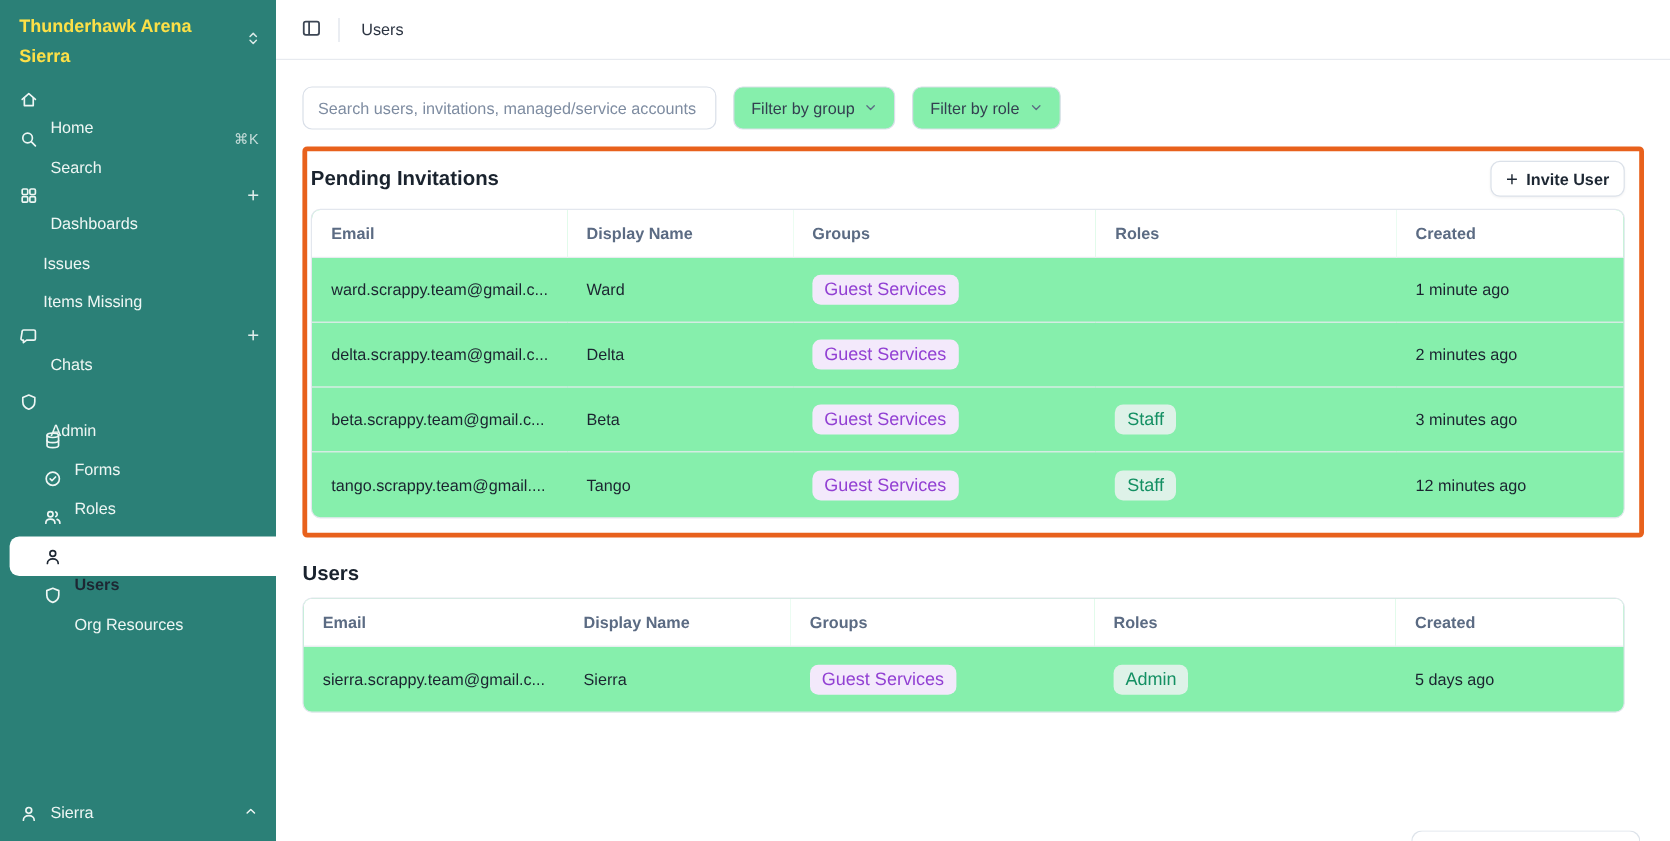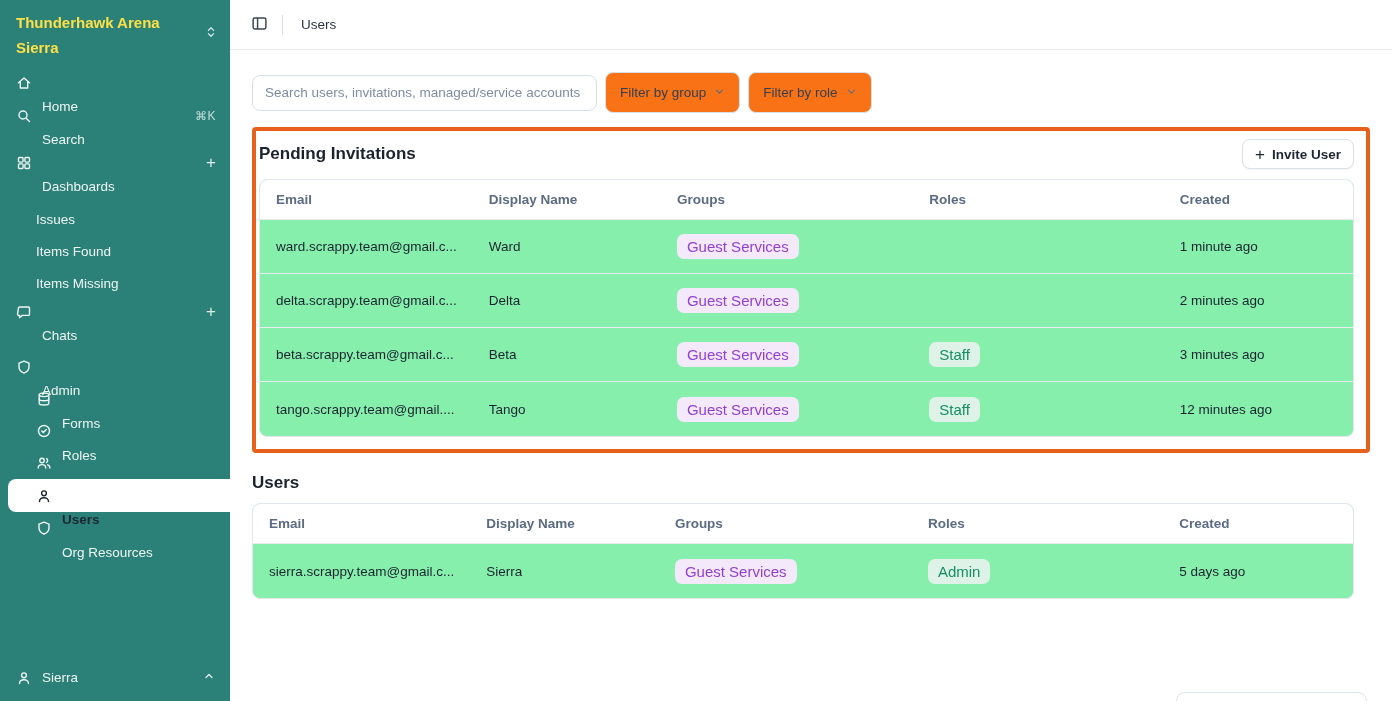--- a/index.html
+++ b/index.html
@@ -34,26 +34,26 @@
   
   .main { flex:1; display:flex; flex-direction:column; background:#fff; position:relative; overflow:hidden; }
   .topbar { height:50px; display:flex; align-items:center; padding:0 16px; border-bottom:1px solid #e7eaef; flex:none; }
   .panel-btn { width:26px; height:26px; display:flex; align-items:center; justify-content:center;
                border:none; background:transparent; cursor:pointer; border-radius:6px; }
   .panel-btn svg { stroke:#3c4654; fill:none; stroke-width:1.4; }
   .topbar-divider { width:1px; height:20px; background:#dde2e9; margin:0 18px 0 10px; }
   .breadcrumb { font-size:13.5px; color:#2c3442; }
 
   .content { padding:22px 22px 0 22px; flex:1; position:relative; }
-  .toolbar { display:flex; align-items:center; gap:8px; }
+  .toolbar { display:flex; align-items:center; gap:14px; }
   .search-input { width:345px; height:36px; border:1px solid #d9dfe8; border-radius:8px; padding:0 12px;
                   font-size:13.5px; font-family:"Liberation Sans",sans-serif; color:#1b2430; outline:none; background:#fff; }
   .search-input::placeholder { color:#7e8ca1; }
-  .filter-btn { height:41px; display:inline-flex; align-items:center; gap:8px; padding:0 14px;
-                border:1px solid #d9dfe8; border-radius:8px; background:#f97316; font-size:13.5px;
+  .filter-btn { height:36px; display:inline-flex; align-items:center; gap:8px; padding:0 14px;
+                border:1px solid #d9dfe8; border-radius:8px; background:#86efac; font-size:13.5px;
                 font-family:"Liberation Sans",sans-serif; color:#333f50; cursor:pointer; }
   .filter-btn svg { stroke:#5b6b83; fill:none; stroke-width:1.6; stroke-linecap:round; stroke-linejoin:round; }
 
   .highlight-section { margin-top:14px; border:4px solid var(--accent-orange,#e8611c); border-radius:4px;
                        padding:4px 12px 12px 3px; }
   .section-head { display:flex; align-items:center; justify-content:space-between; margin:4px 0 10px 0;gap:23px; }
   .section-title { font-size:17px; font-weight:600; color:#1a232e; }
   .invite-btn { height:30px; display:inline-flex; align-items:center; gap:7px; padding:0 12px;
                 border:1px solid #dbe1e9; border-radius:8px; background:#fff; font-size:13.5px; font-weight:600;
                 font-family:"Liberation Sans",sans-serif; color:#1d2733; cursor:pointer;
@@ -122,23 +122,20 @@
               <rect x="8.9" y="2.5" width="4.6" height="4.6" rx="1"></rect>
               <rect x="2.5" y="8.9" width="4.6" height="4.6" rx="1"></rect>
               <rect x="8.9" y="8.9" width="4.6" height="4.6" rx="1"></rect>
             </svg>
         </span>
         <span class="lbl">Dashboards</span>
         <span class="plus">+</span>
       </div>
       <div class="nav-item nav-sub">
         <span class="lbl">Issues</span>
-      </div>
-      <div class="nav-item nav-sub">
-        <span class="lbl">Items Found</span>
       </div>
       <div class="nav-item nav-sub">
         <span class="lbl">Items Missing</span>
       </div>
 
       <div class="gap-md"></div>
 
       <div class="nav-item">
         <span class="ico">
           <svg width="16" height="16" viewBox="0 0 16 16">

